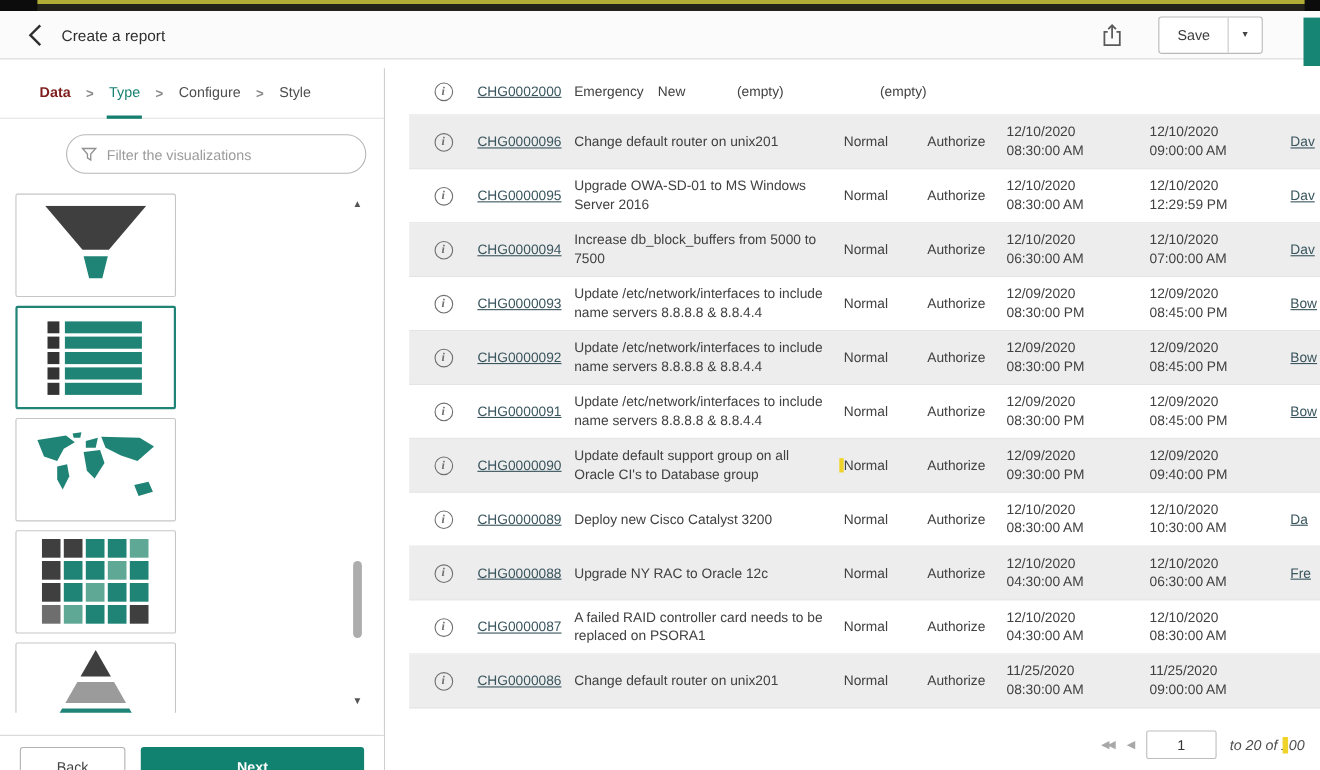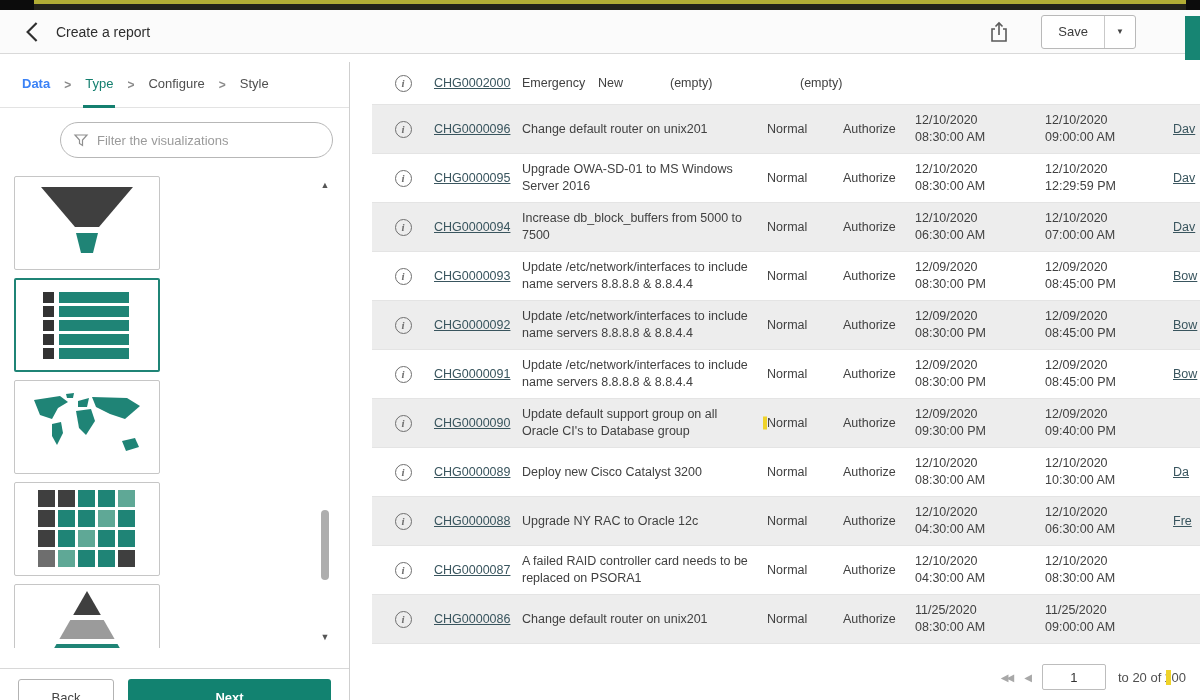--- a/index.html
+++ b/index.html
@@ -12,30 +12,30 @@
   .strip-left { position:absolute; left:0; top:0; width:34px; height:10px; background:#0c0c0c; }
   .strip-right { position:absolute; right:0; top:0; width:14px; height:10px; background:#0c0c0c; }
 
   
   .header { position:absolute; top:10px; left:0; right:0; height:44px; background:#fbfbfb;
     border-bottom:1px solid #d9d9d9; display:flex; align-items:center; padding:0 18px; }
   .back-button { width:30px; height:30px; display:flex; align-items:center; justify-content:center; cursor:pointer; }
   .page-title { font-size:14px; color:#2e2e2e; margin-left:8px; }
   .header-spacer { flex:1; }
   .share-button { width:36px; height:36px; display:flex; align-items:center; justify-content:center; margin-right:24px; cursor:pointer; }
-  .save-split { display:flex; height:34px; border:1px solid #b9b9b9; border-radius:3px; overflow:hidden; background:#fff; margin-right:46px; }
+  .save-split { display:flex; height:34px; border:1px solid #b9b9b9; border-radius:3px; overflow:hidden; background:#fff; margin-right:34px; }
   .save-main { padding:0 16px; display:flex; align-items:center; font-size:13px; color:#3c3c3c; border-right:1px solid #c9c9c9; cursor:pointer; }
   .save-caret { width:30px; display:flex; align-items:center; justify-content:center; font-size:8px; color:#444; cursor:pointer; }
   .corner-accent { position:absolute; right:0; top:6px; width:15px; height:44px; background:#178573; }
 
   
   .left-panel { position:absolute; top:62px; bottom:0; left:0; width:350px; background:#fff; border-right:1px solid #cfcfcf; }
   .steps { display:flex; align-items:center; height:46px; padding:0 20px; border-bottom:1px solid #e3e3e3; font-size:13px; color:#4f4f4f; gap:12px; }
   .step { height:46px; display:flex; align-items:center; border-bottom:3px solid transparent; padding:0 2px; cursor:pointer; }
-  .step.done { color:#3b82f6; font-weight:bold; }
+  .step.done { color:#7f1d1d; font-weight:bold;margin-left:14px; }
   .step.active { color:#147f6f; font-weight:normal; border-bottom-color:#147f6f; }
   .step-sep { color:#8a8a8a; font-size:12px; font-weight:bold; }
 
   .filter-wrap { padding:14px 16px 10px 14px;margin-left:46px; }
   .filter-input { display:flex; align-items:center; height:36px; border:1px solid #b7b7b7; border-radius:18px; padding:0 12px; gap:8px; background:#fff; }
   .filter-field { border:none; outline:none; flex:1; font-size:13px; color:#444; font-family:inherit; background:transparent; }
   .filter-field::placeholder { color:#9b9b9b; }
 
   .viz-list { position:relative; height:478px; overflow:hidden; padding-left:14px; margin-top:2px; }
   .viz-card { width:146px; height:94px; border:1px solid #c6c6c6; border-radius:2px; display:flex; align-items:center; justify-content:center;
@@ -69,21 +69,21 @@
   .c-state { width:72px; flex:0 0 auto; }
   .c-date { width:130px; flex:0 0 auto; line-height:1.35; padding-right:24px; }
   .c-date.c2 { width:128px; }
   .c-assigned { flex:1; overflow:hidden; white-space:nowrap; }
   .link { color:#39555e; text-decoration:underline; cursor:pointer; }
   .row-cursor-mark { position:absolute; left:-4px; top:50%; transform:translateY(-50%); width:4px; height:13px; background:#efd32a; }
 
   .pagination { position:absolute; right:14px; bottom:10px; display:flex; align-items:center; gap:12px; font-size:13px; color:#4f4f4f; }
   .pg-icon { color:#a8a8a8; font-size:10px; letter-spacing:-2px; cursor:pointer; }
   .pg-input { width:64px; height:26px; border:1px solid #bdbdbd; border-radius:2px; text-align:center; font-size:13px; color:#333; font-family:inherit; }
-  .pg-label { display:flex; align-items:flex-end; }
+  .pg-label { display:flex; align-items:flex-end;font-style:italic; }
   .pg-label .pre { margin-right:5px; }
   .cursor-mark { display:inline-block; width:5px; height:15px; background:#efd32a; margin-right:-7px; position:relative; }
 </style>
 </head>
 <body>
 
 <div class="page">
 
   <div class="top-strip">
     <div class="strip-left"></div>

